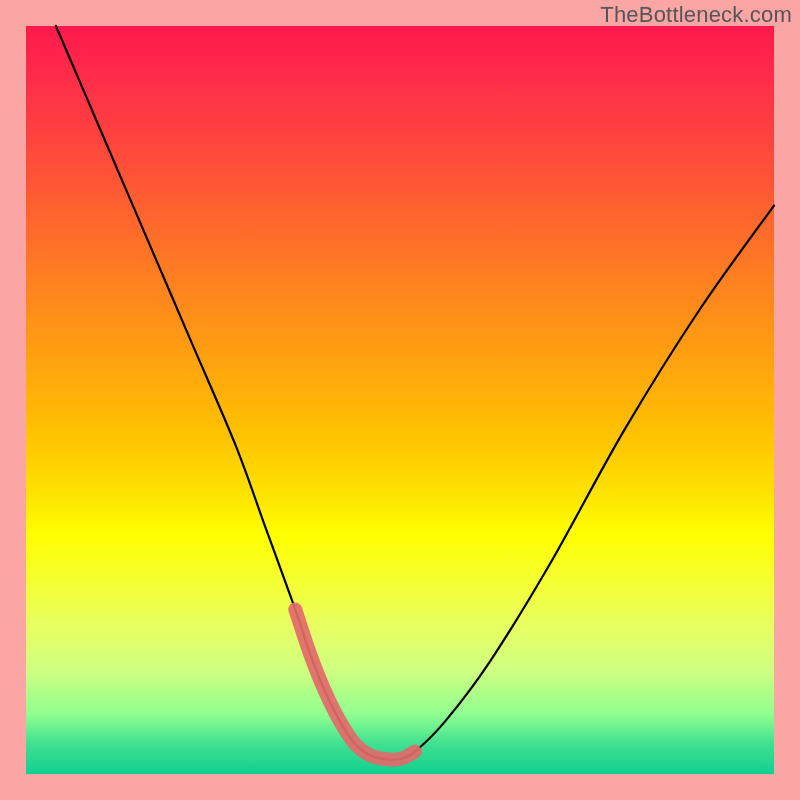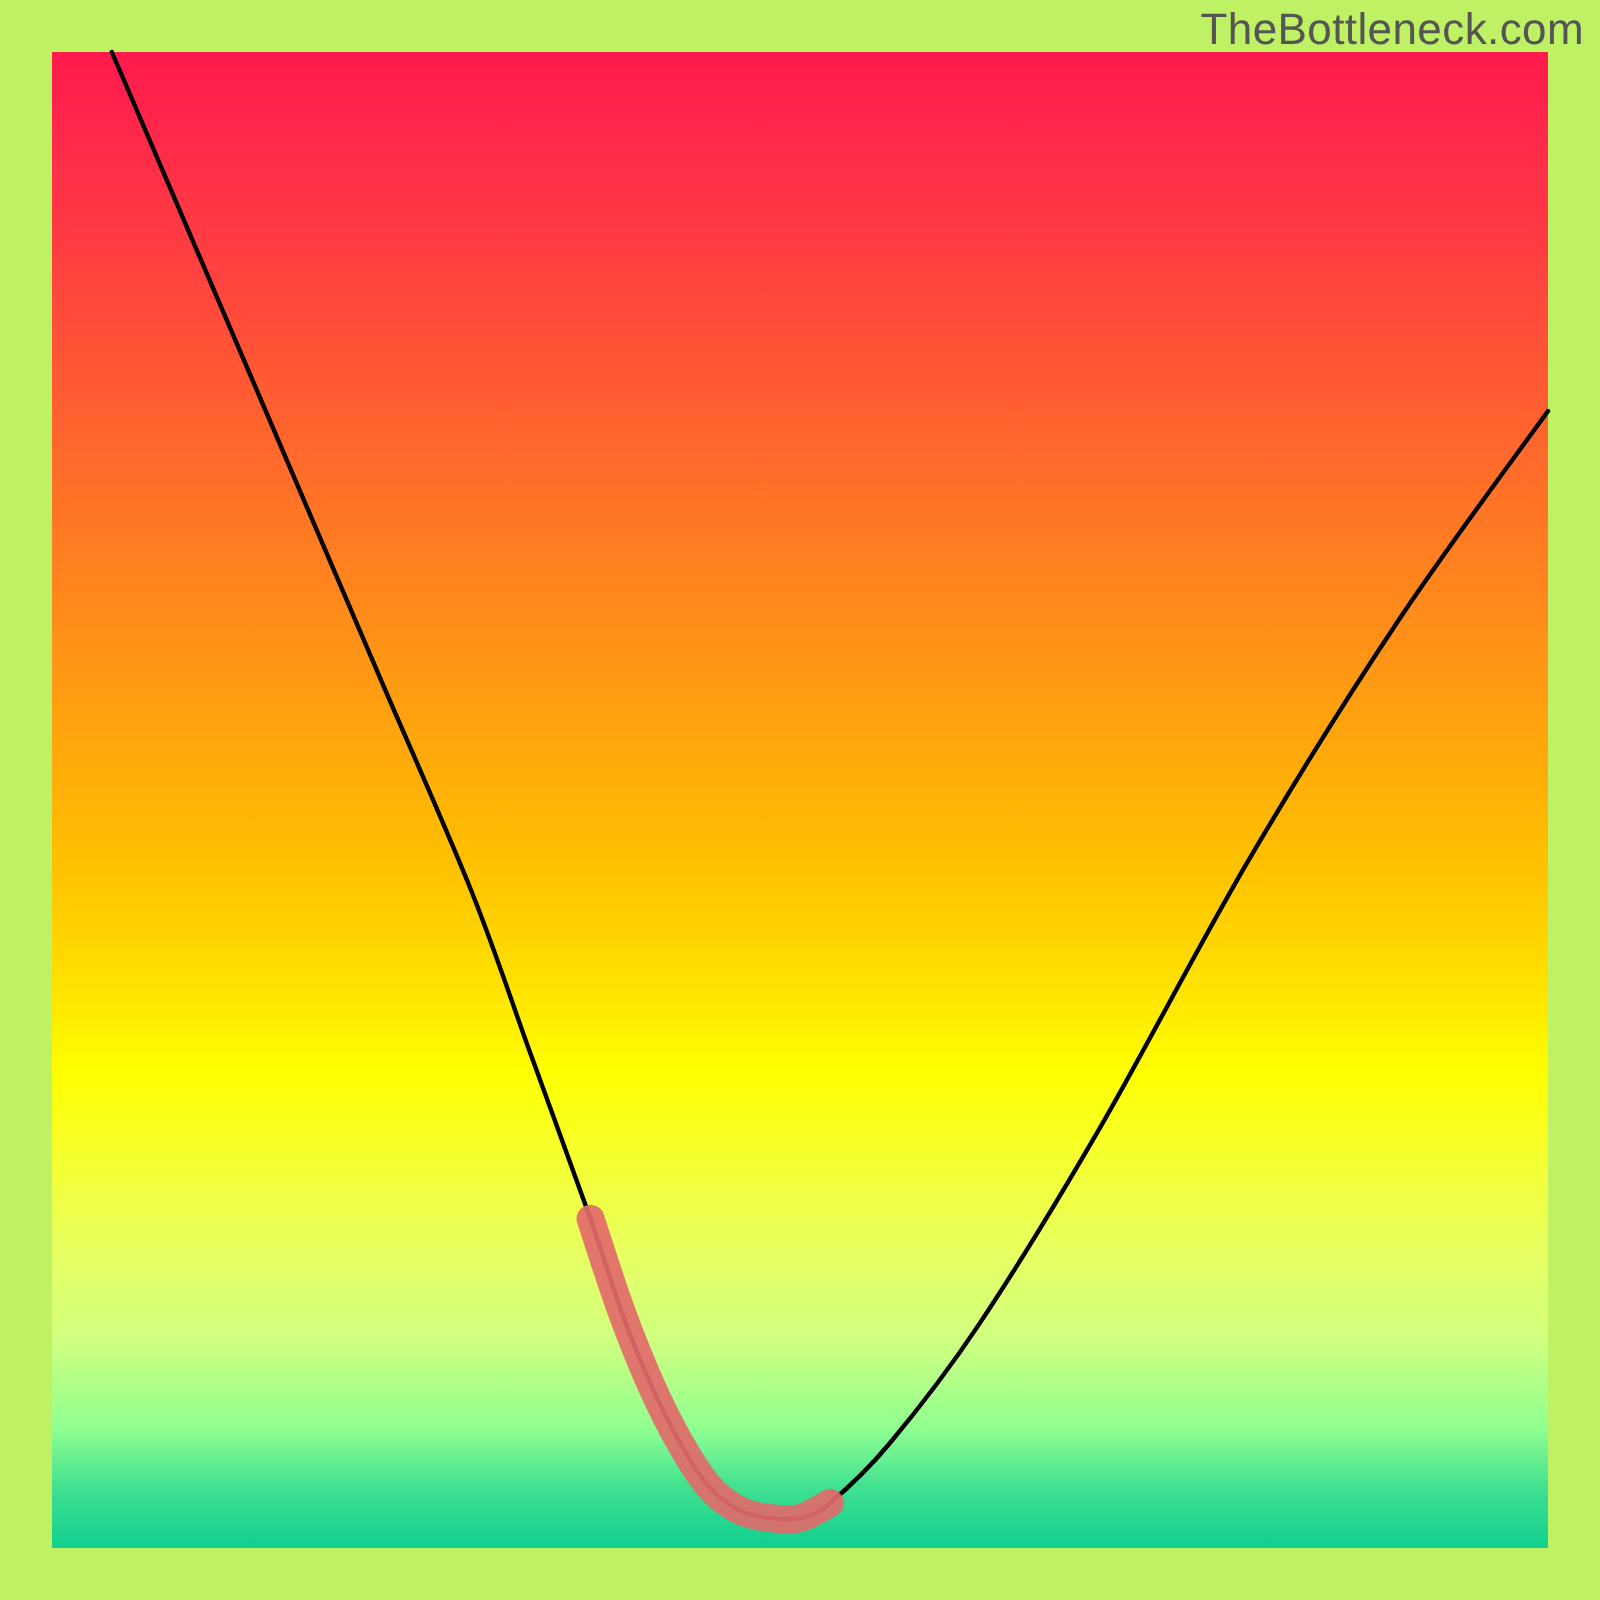--- a/index.html
+++ b/index.html
@@ -10,21 +10,21 @@
     background: #000000;
     overflow: hidden;
     font-family: Arial, sans-serif;
   }
   .frame {
     position: absolute;
     left: 0;
     top: 0;
     width: 800px;
     height: 800px;
-    background: #bef264;
+    background: #fca5a5;
   }
   .plot {
     position: absolute;
     
     left: 26px;
     top: 26px;
     width: 748px;
     height: 748px;
     
     background: linear-gradient(to bottom,

